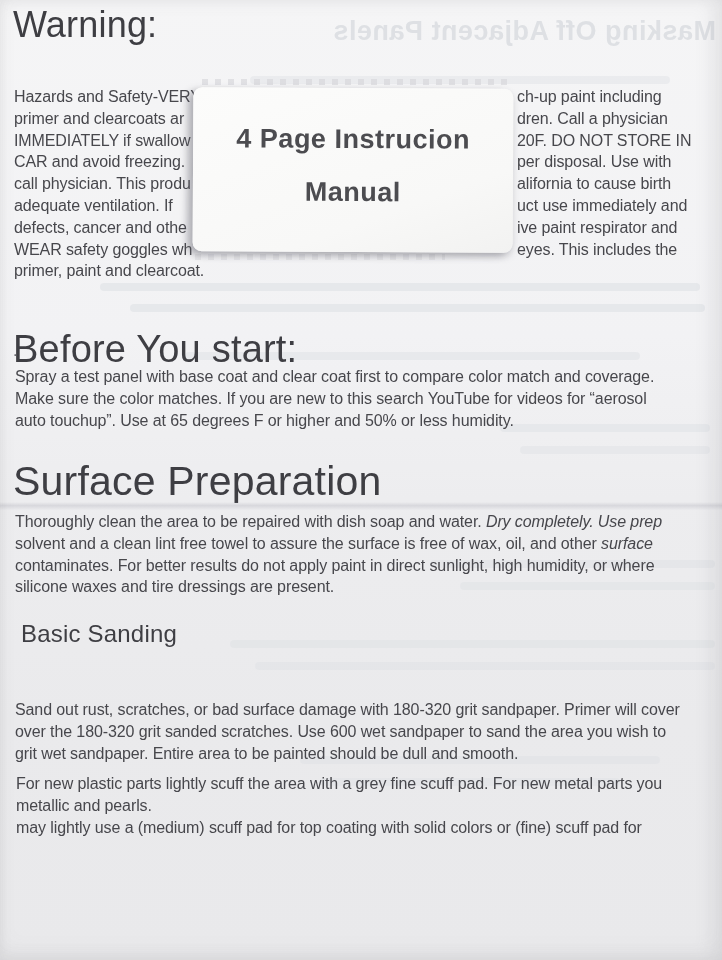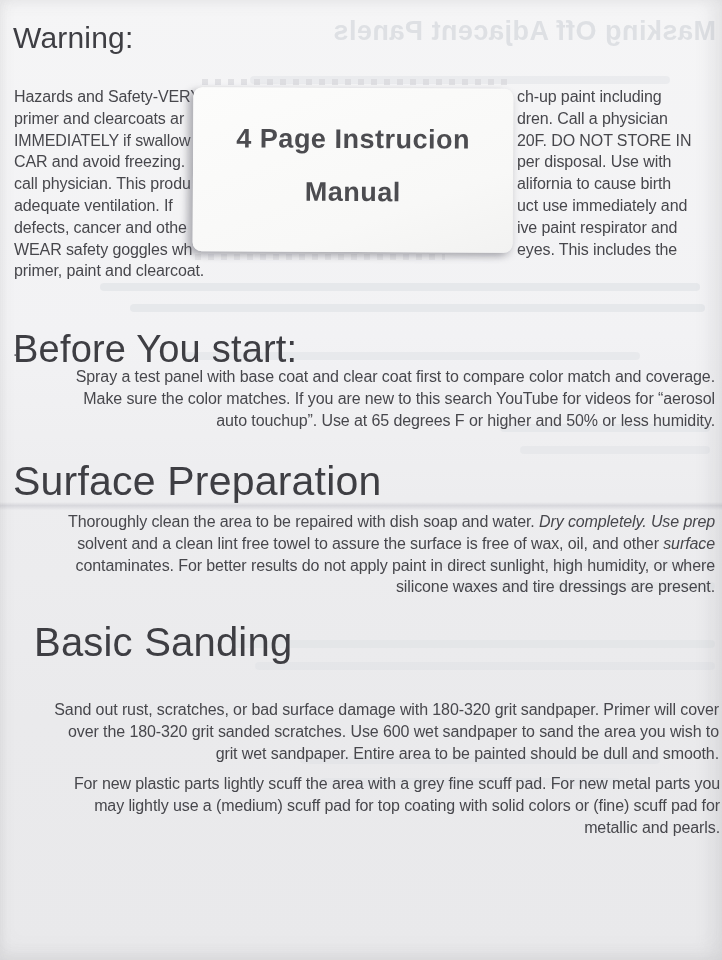--- a/index.html
+++ b/index.html
@@ -9,21 +9,21 @@
     font-family:"Liberation Sans",sans-serif;
   }
   .page::after{
     content:"";position:absolute;inset:0;pointer-events:none;
     box-shadow:inset -10px 0 18px rgba(110,110,120,.10),
                inset 0 -10px 20px rgba(110,110,120,.05),
                inset 4px 0 10px rgba(110,110,120,.05);
   }
   .h{position:absolute;color:#3e3e43;font-weight:400;letter-spacing:.2px;white-space:nowrap;}
   .bodytext{position:absolute;font-size:16px;line-height:21.8px;color:#47474c;letter-spacing:-0.1px;}
-  .bline{white-space:nowrap;height:21.8px;text-align:right;}
+  .bline{white-space:nowrap;height:21.8px;}
   .wline{position:relative;height:21.8px;white-space:nowrap;}
   .wright{position:absolute;left:503px;top:0;}
   .italic{font-style:italic;}
   .sticker{
     position:absolute;left:193px;top:88px;width:320px;height:164px;
     background:linear-gradient(160deg,#fcfcfb 0%,#f8f8f7 70%,#f2f2f1 100%);
     border-radius:9px;transform:rotate(.3deg);
     box-shadow:-6px 3px 7px rgba(95,95,105,.38),0 4px 7px rgba(100,100,110,.22);
     text-align:center;color:#4c4c50;
   }
@@ -54,21 +54,21 @@
   <div class="ghost" style="left:185px;top:352px;width:455px;opacity:.45;"></div>
   <div class="ghost" style="left:500px;top:424px;width:210px;opacity:.45;"></div>
   <div class="ghost" style="left:520px;top:446px;width:190px;opacity:.4;"></div>
   <div class="ghost" style="left:430px;top:560px;width:285px;opacity:.45;"></div>
   <div class="ghost" style="left:460px;top:582px;width:255px;opacity:.4;"></div>
   <div class="ghost" style="left:230px;top:640px;width:485px;opacity:.45;"></div>
   <div class="ghost" style="left:255px;top:662px;width:460px;opacity:.4;"></div>
   <div class="ghost" style="left:300px;top:756px;width:360px;opacity:.4;"></div>
   <div class="ghost" style="left:320px;top:778px;width:300px;opacity:.35;"></div>
 
-  <div class="h" style="left:13px;top:21px;font-size:30px;">Warning:</div>
+  <div class="h" style="left:13px;top:4px;font-size:36px;">Warning:</div>
 
   <div class="bodytext" style="left:14px;top:86px;width:700px;">
     <div class="wline"><span>Hazards and Safety-VERY</span><span class="wright">ch-up paint including</span></div>
     <div class="wline"><span>primer and clearcoats ar</span><span class="wright">dren. Call a physician</span></div>
     <div class="wline"><span>IMMEDIATELY if swallow</span><span class="wright">20F. DO NOT STORE IN</span></div>
     <div class="wline"><span>CAR and avoid freezing.</span><span class="wright">per disposal. Use with</span></div>
     <div class="wline"><span>call physician. This produ</span><span class="wright">alifornia to cause birth</span></div>
     <div class="wline"><span>adequate ventilation. If</span><span class="wright">uct use immediately and</span></div>
     <div class="wline"><span>defects, cancer and othe</span><span class="wright">ive paint respirator and</span></div>
     <div class="wline"><span>WEAR safety goggles wh</span><span class="wright">eyes. This includes the</span></div>
@@ -95,27 +95,27 @@
   <div class="h" style="left:13px;top:458px;font-size:41px;">Surface Preparation</div>
   <div class="crease"></div>
 
   <div class="bodytext" style="left:15px;top:511px;width:700px;">
     <div class="bline"><span>Thoroughly clean the area to be repaired with dish soap and water.  </span><span class="italic">Dry completely. Use prep</span></div>
     <div class="bline"><span>solvent and a clean lint free towel to assure the surface is free of wax, oil, and other </span><span class="italic">surface</span></div>
     <div class="bline"><span>contaminates. For better results do not apply paint in direct sunlight, high humidity, or where</span></div>
     <div class="bline"><span>silicone waxes and tire dressings are present.</span></div>
   </div>
 
-  <div class="h" style="left:21px;top:620px;font-size:40px;margin-left:13px;">Basic Sanding</div>
+  <div class="h" style="left:21px;top:620px;font-size:24px;">Basic Sanding</div>
 
   <div class="bodytext" style="left:15px;top:671px;width:704px;margin-top:28px;">
     <div class="bline">Sand out rust, scratches, or bad surface damage with 180-320 grit sandpaper. Primer will cover</div>
     <div class="bline">over the 180-320 grit sanded scratches. Use 600 wet sandpaper to sand the area you wish to</div>
     <div class="bline">grit wet sandpaper. Entire area to be painted should be dull and smooth.</div>
   </div>
 
   <div class="bodytext" style="left:16px;top:773px;width:704px;">
     <div class="bline">For new plastic parts lightly scuff the area with a grey fine scuff pad. For new metal parts you</div>
+    <div class="bline">metallic and pearls.</div>
     <div class="bline">may lightly use a (medium) scuff pad for top coating with solid colors or (fine) scuff pad for</div>
-    <div class="bline">metallic and pearls.</div>
   </div>
 
 </div>
 
 </body></html>

